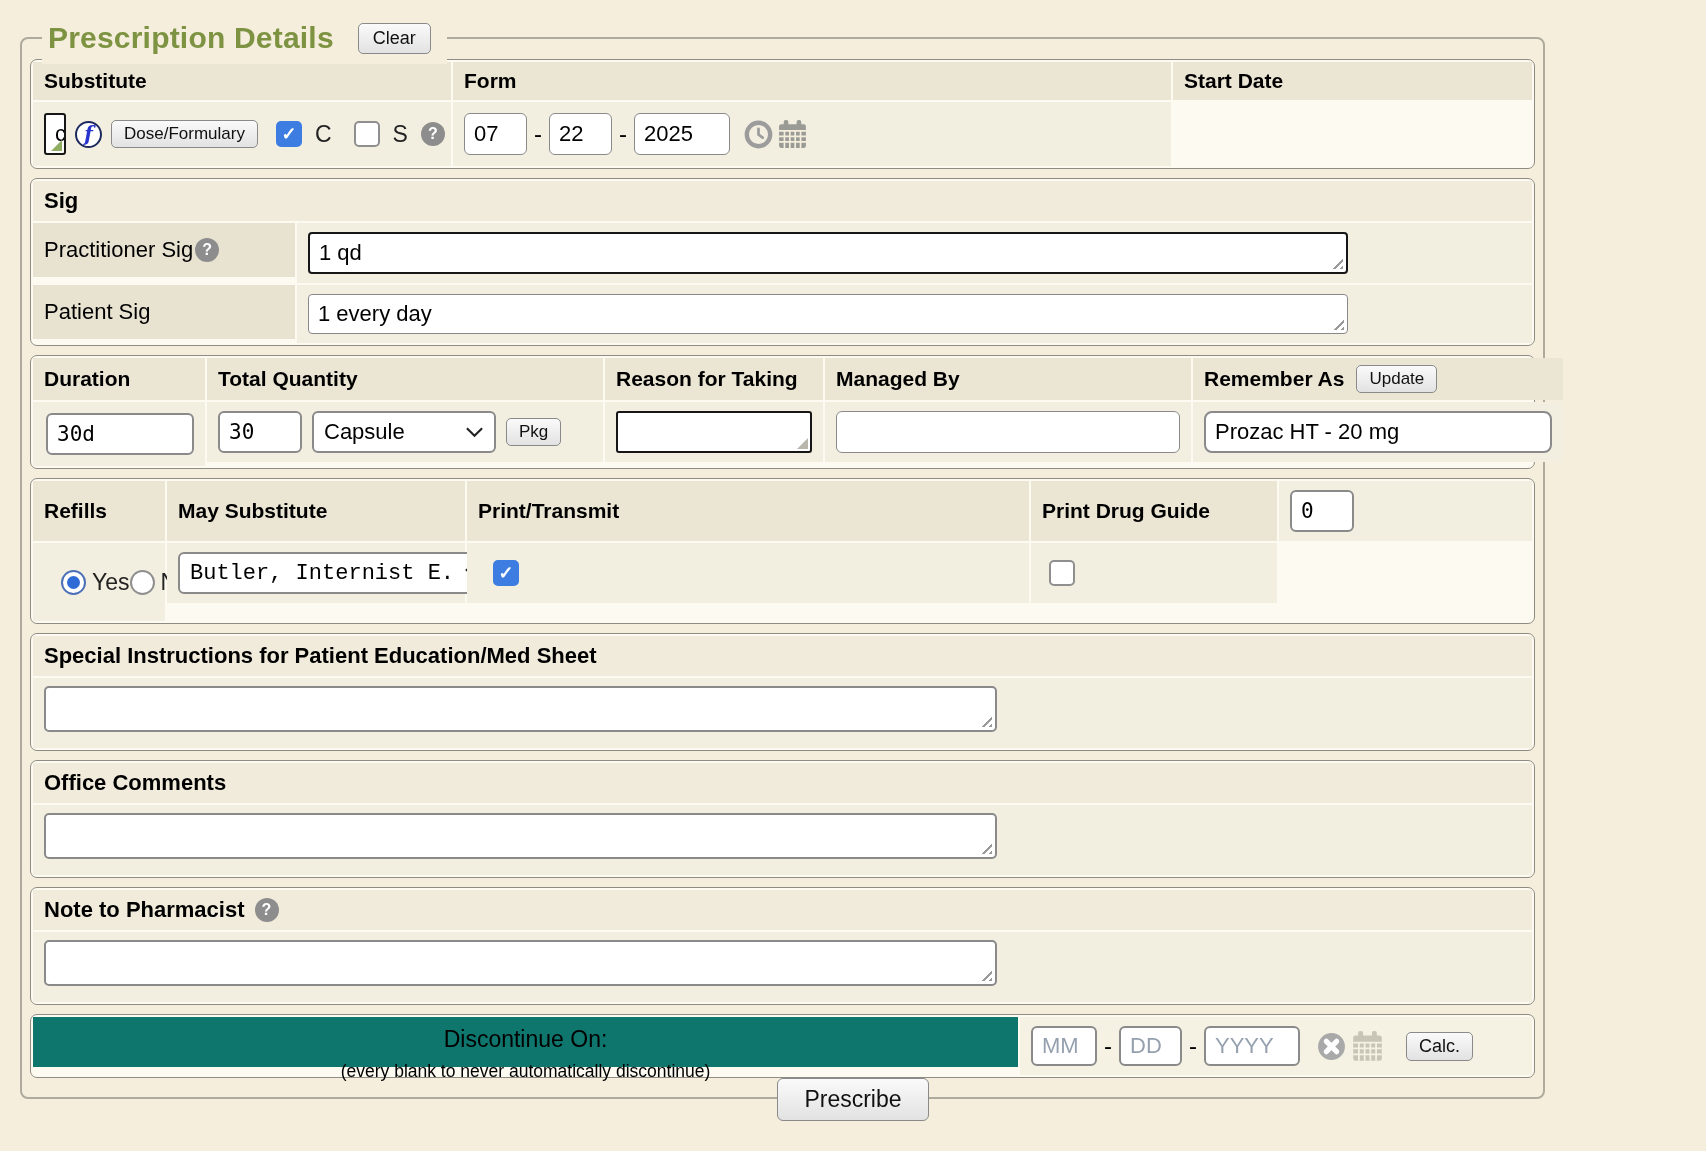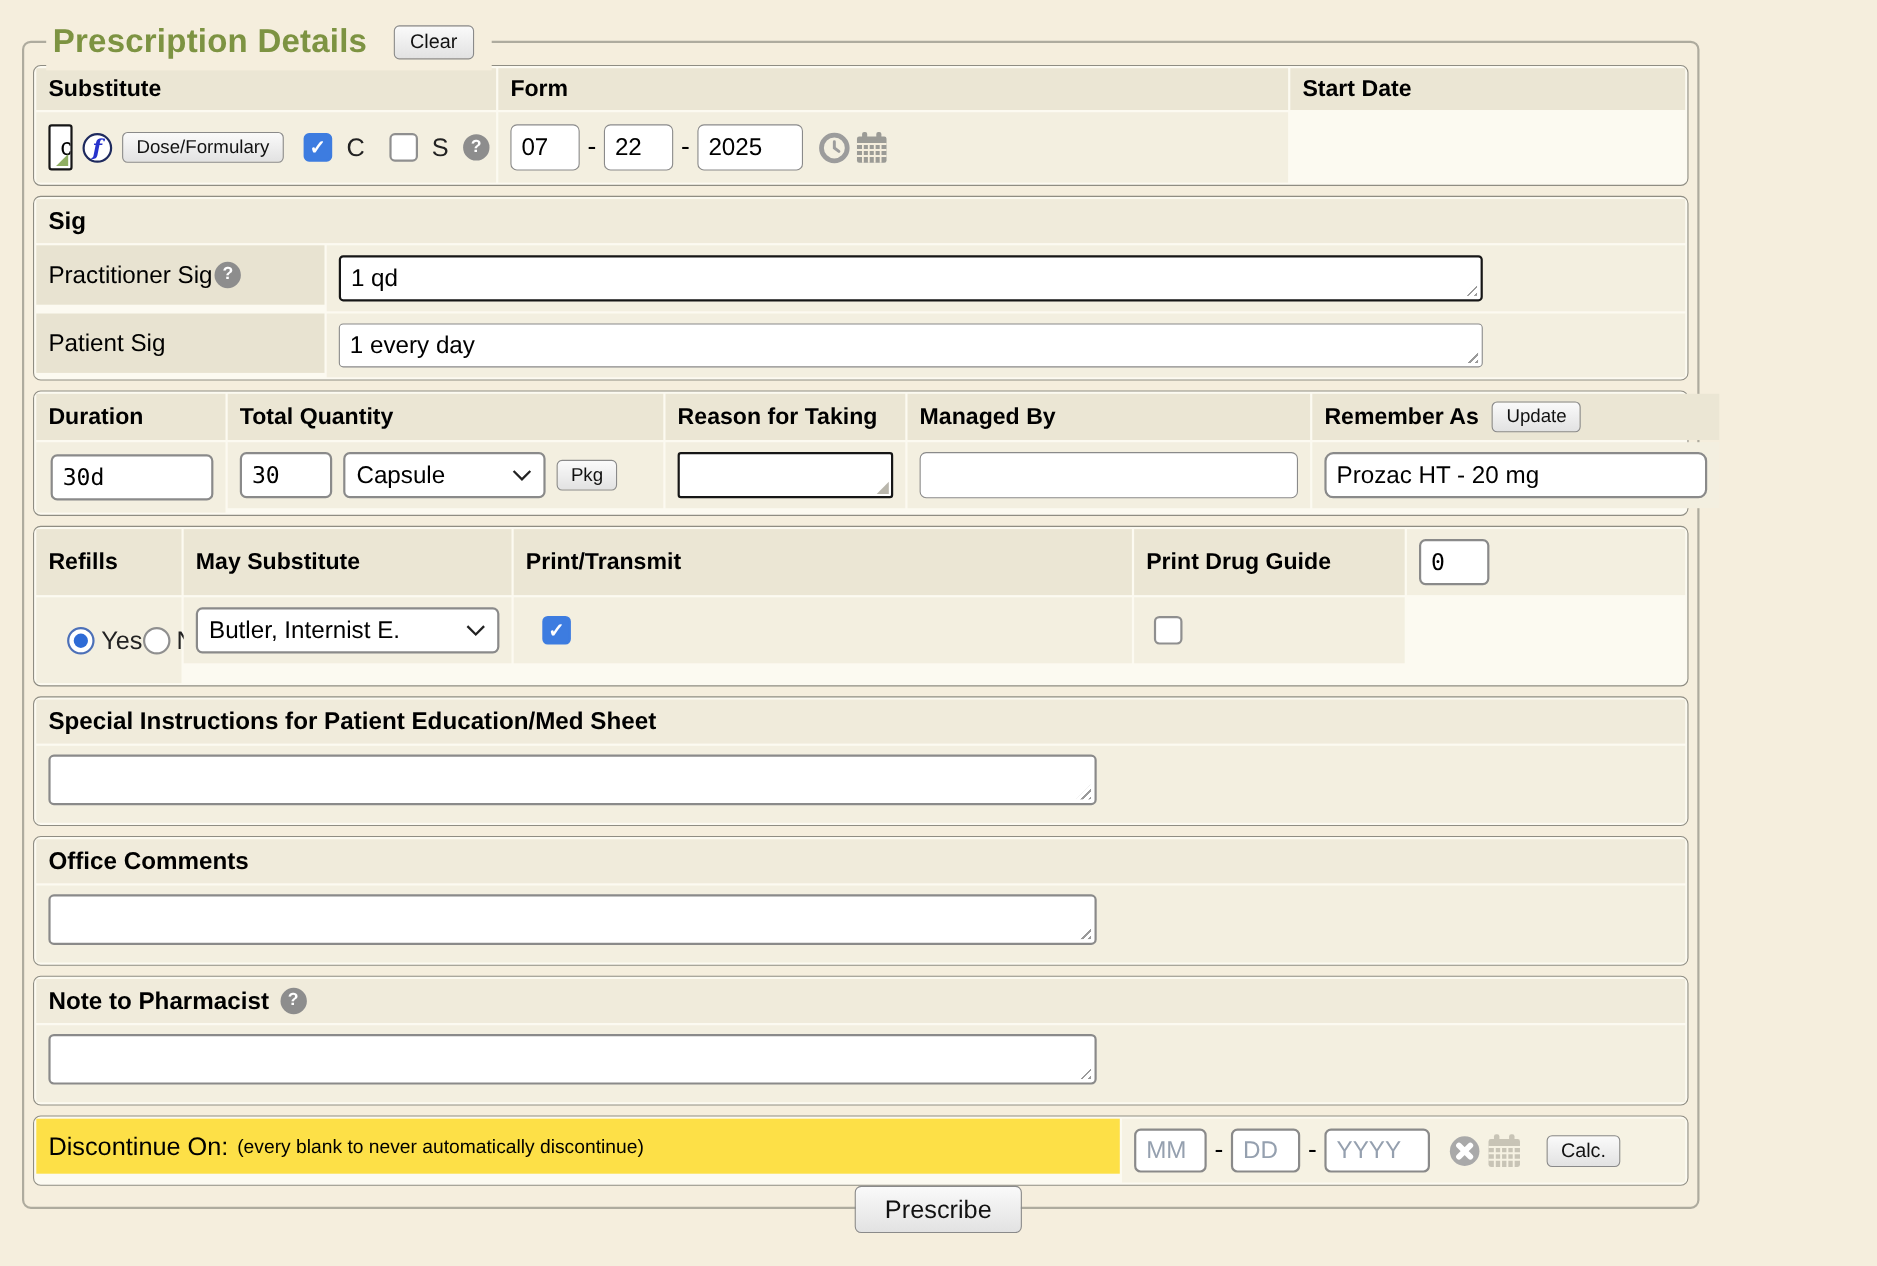--- a/index.html
+++ b/index.html
@@ -267,21 +267,21 @@
         </div>
     </div>
     <div class="bcell" style="height:78px; padding-left:28px;">
       <span class="radio selected"></span>
       <span class="radio-label">Yes</span>
       <span style="width:14px;"></span>
       <span class="radio"></span>
       <span class="radio-label">No</span>
     </div>
     <div class="bcell" style="height:60px;">
-      <div class="selectbox" style="width:552px;">
+      <div class="selectbox" style="width:552px;font-family:Liberation Mono, monospace;">
         <span>Butler, Internist E.</span>
         <svg width="19" height="12" viewBox="0 0 20 12">
             <path d="M2 2 L10 10 L18 2" fill="none" stroke="#222" stroke-width="2.2"></path>
           </svg>
       </div>
     </div>
     <div class="bcell" style="height:60px; padding-left:26px;">
       <span class="checkbox checked">
           <span class="mark">✓</span>
         </span>
@@ -318,21 +318,21 @@
     </div>
     <div class="ta-wrap">
       <div class="ta">
         <span></span>
         <span class="grip"></span>
       </div>
     </div>
   </div>
 
   <div class="sec secD">
-    <div class="lcell" style="background:#fde047; height:50px; gap:8px;">
+    <div class="lcell" style="background:#0f766e; height:50px; gap:8px;flex-direction:column;">
       <span style="font-size:23px;">Discontinue On:</span>
       <span style="font-size:17.5px;">(every blank to never automatically discontinue)</span>
     </div>
     <div class="bcell" style="gap:4px; background:#f6f2e3;">
       <div class="field" style="width:66px; height:40px; border-width:2px;">
           <span class="ph">MM</span>
         </div>
       <span class="dash">-</span>
       <div class="field" style="width:63px; height:40px; border-width:2px;">
           <span class="ph">DD</span>

